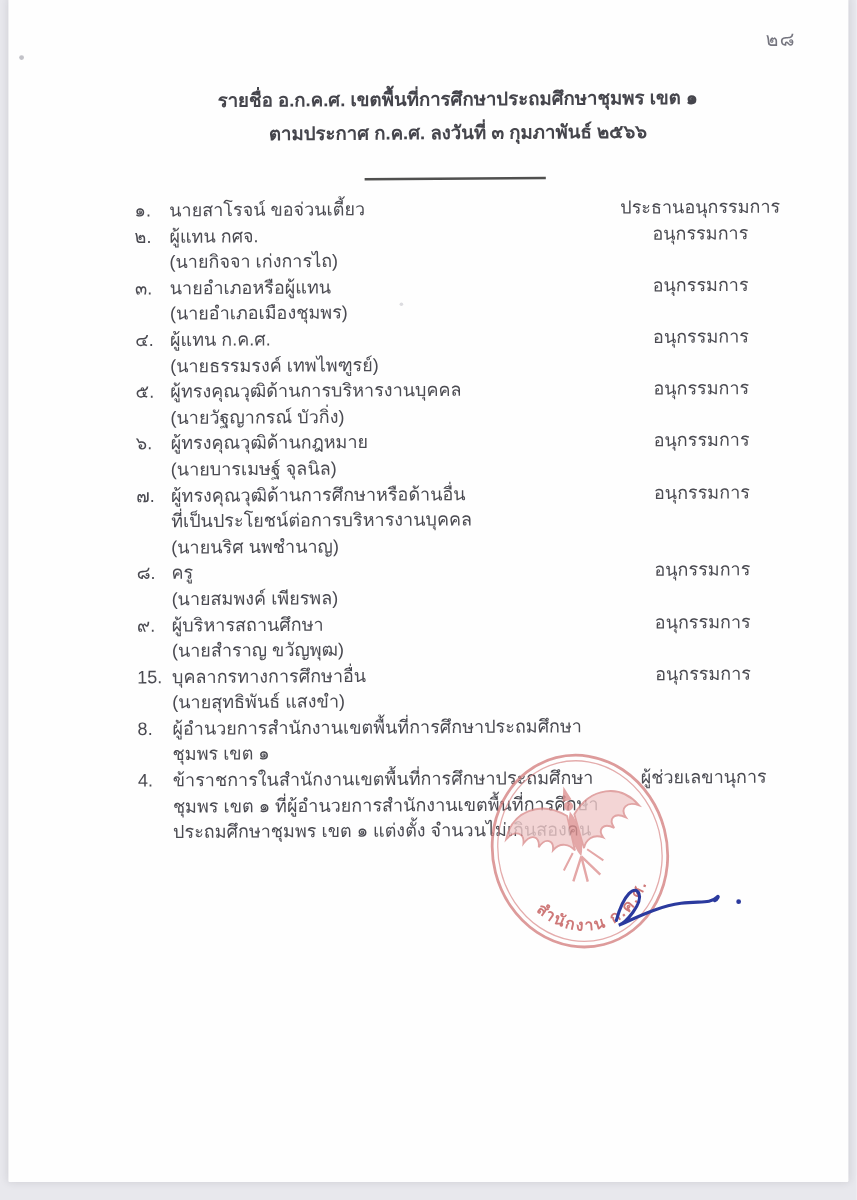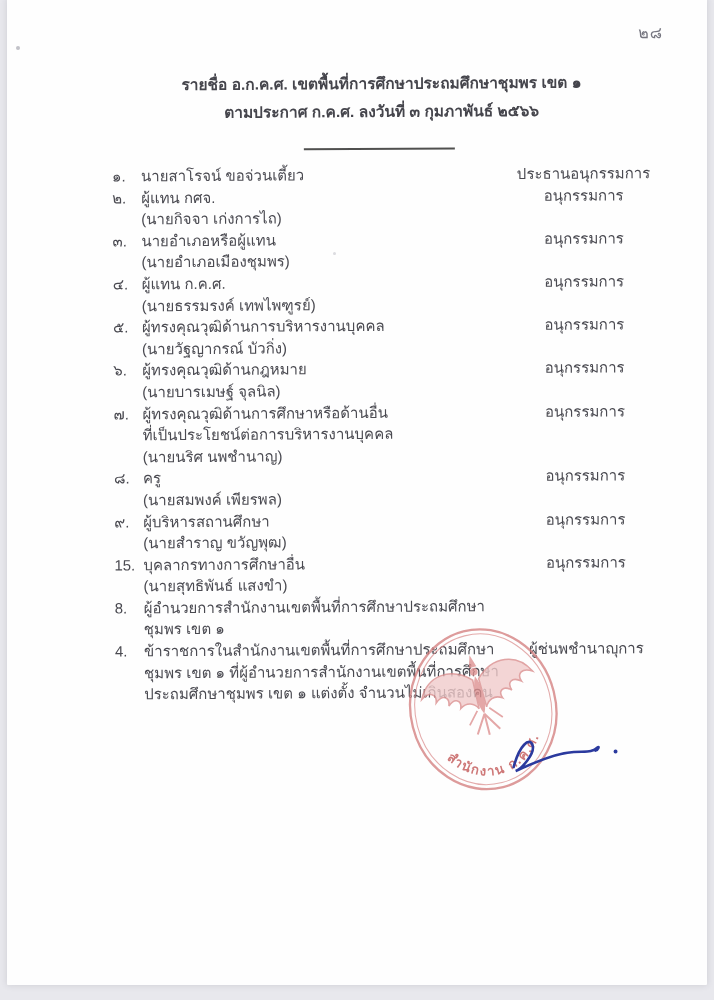--- a/index.html
+++ b/index.html
@@ -178,21 +178,21 @@
         </div>
   </div>
 
   <div class="member-row">
     <span class="num">4.</span>
     <div class="lines">
           <div>ข้าราชการในสำนักงานเขตพื้นที่การศึกษาประถมศึกษา</div>
           <div>ชุมพร เขต ๑ ที่ผู้อำนวยการสำนักงานเขตพื้นที่การศึกษา</div>
           <div>ประถมศึกษาชุมพร เขต ๑ แต่งตั้ง จำนวนไม่เกินสองคน</div>
         </div>
-    <span class="role">ผู้ช่นพชำนาญุการ</span>
+    <span class="role">ผู้ช่วยเลขานุการ</span>
   </div>
 </div>
 
   <div class="seal">
     <svg viewBox="0 0 200 220" width="156" height="170">
       <ellipse cx="100" cy="110" rx="94" ry="104" fill="none" stroke="#d47d7d" stroke-width="3" opacity=".85"></ellipse>
       <ellipse cx="100" cy="110" rx="88" ry="98" fill="none" stroke="#d98c8c" stroke-width="1.4" opacity=".8"></ellipse>
       <g transform="translate(100,92)" opacity=".88">
         <path d="M0,-54 L5,-38 L-5,-38 Z" fill="#dd9090"></path>
         <circle r="5" cy="-32" fill="#dd9090"></circle>

